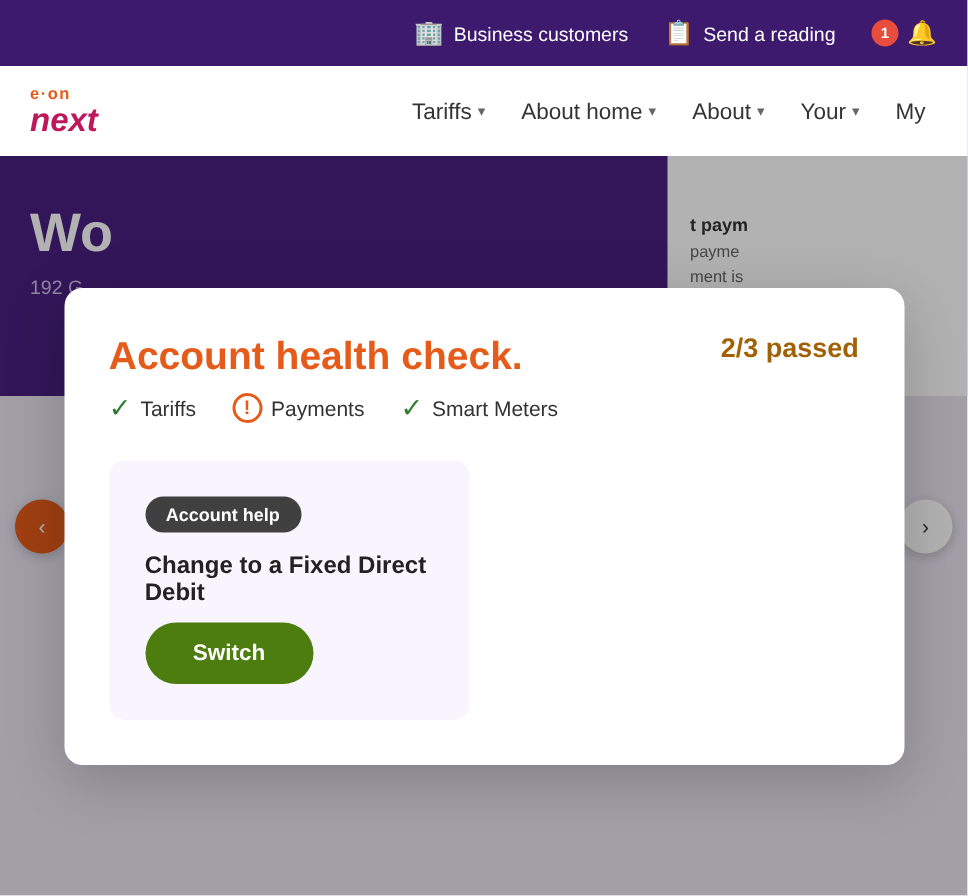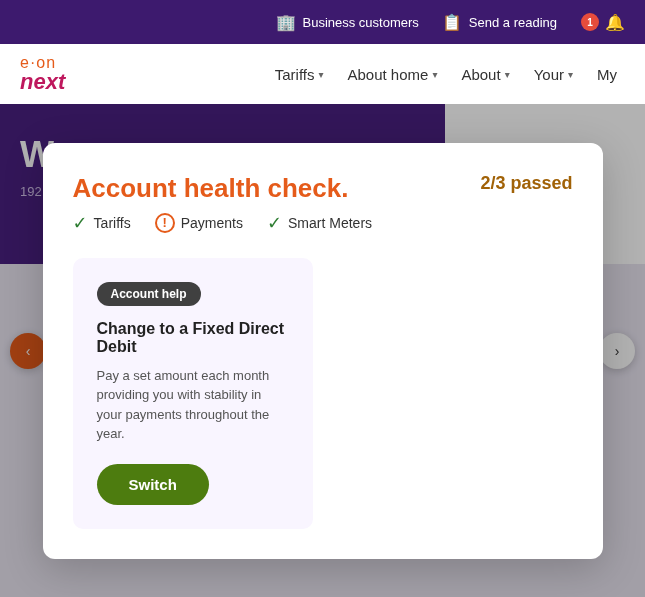--- a/index.html
+++ b/index.html
@@ -61,23 +61,23 @@
       padding: 0 20px;
       gap: 30px;
       box-shadow: 0 1px 3px rgba(0,0,0,0.1);
     }
     .logo-area {
       display: flex;
       flex-direction: column;
       line-height: 1;
     }
     .logo-eon {
-      font-size: 16px;
+      font-size: 11px;
       color: #e55b1a;
-      font-weight: 400;
+      font-weight: 700;
       letter-spacing: 1px;
     }
     .logo-next {
       font-size: 22px;
       font-weight: 900;
       color: #be185d;
       font-style: italic;
       line-height: 1;
     }
     .nav-items {
@@ -381,19 +381,18 @@
         </div>
         <div class="check-item">
           <span class="check-green">✓</span>
           <span>Smart Meters</span>
         </div>
       </div>
 
       <div class="help-card">
         <div class="help-badge">Account help</div>
         <div class="help-card-title">Change to a Fixed Direct Debit</div>
-        <div class="help-card-desc">Pay a set amount each month providing you with stability in your payments throughout the year.</div>
         <button class="switch-btn">Switch</button>
       </div>
 
     </div>
   </div>
 </div>
 
 </body></html>

